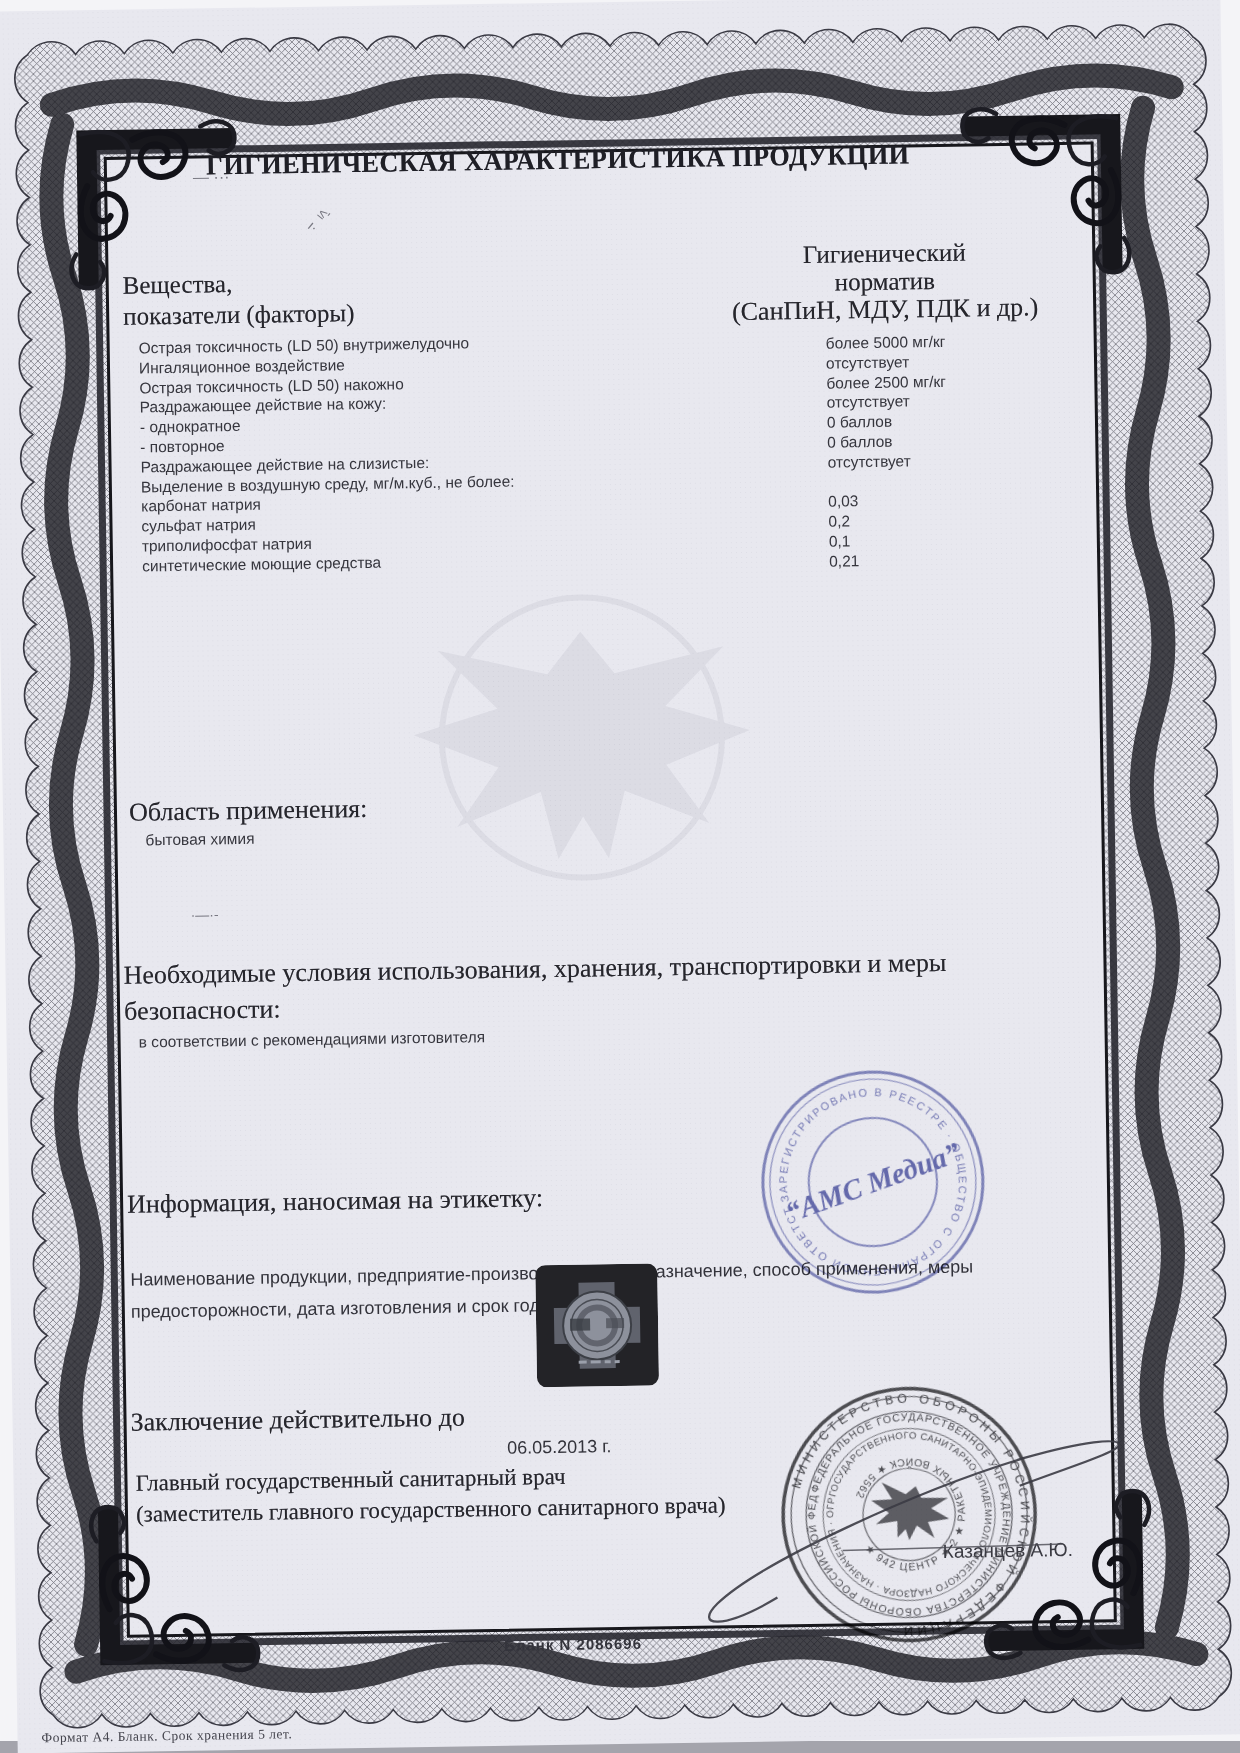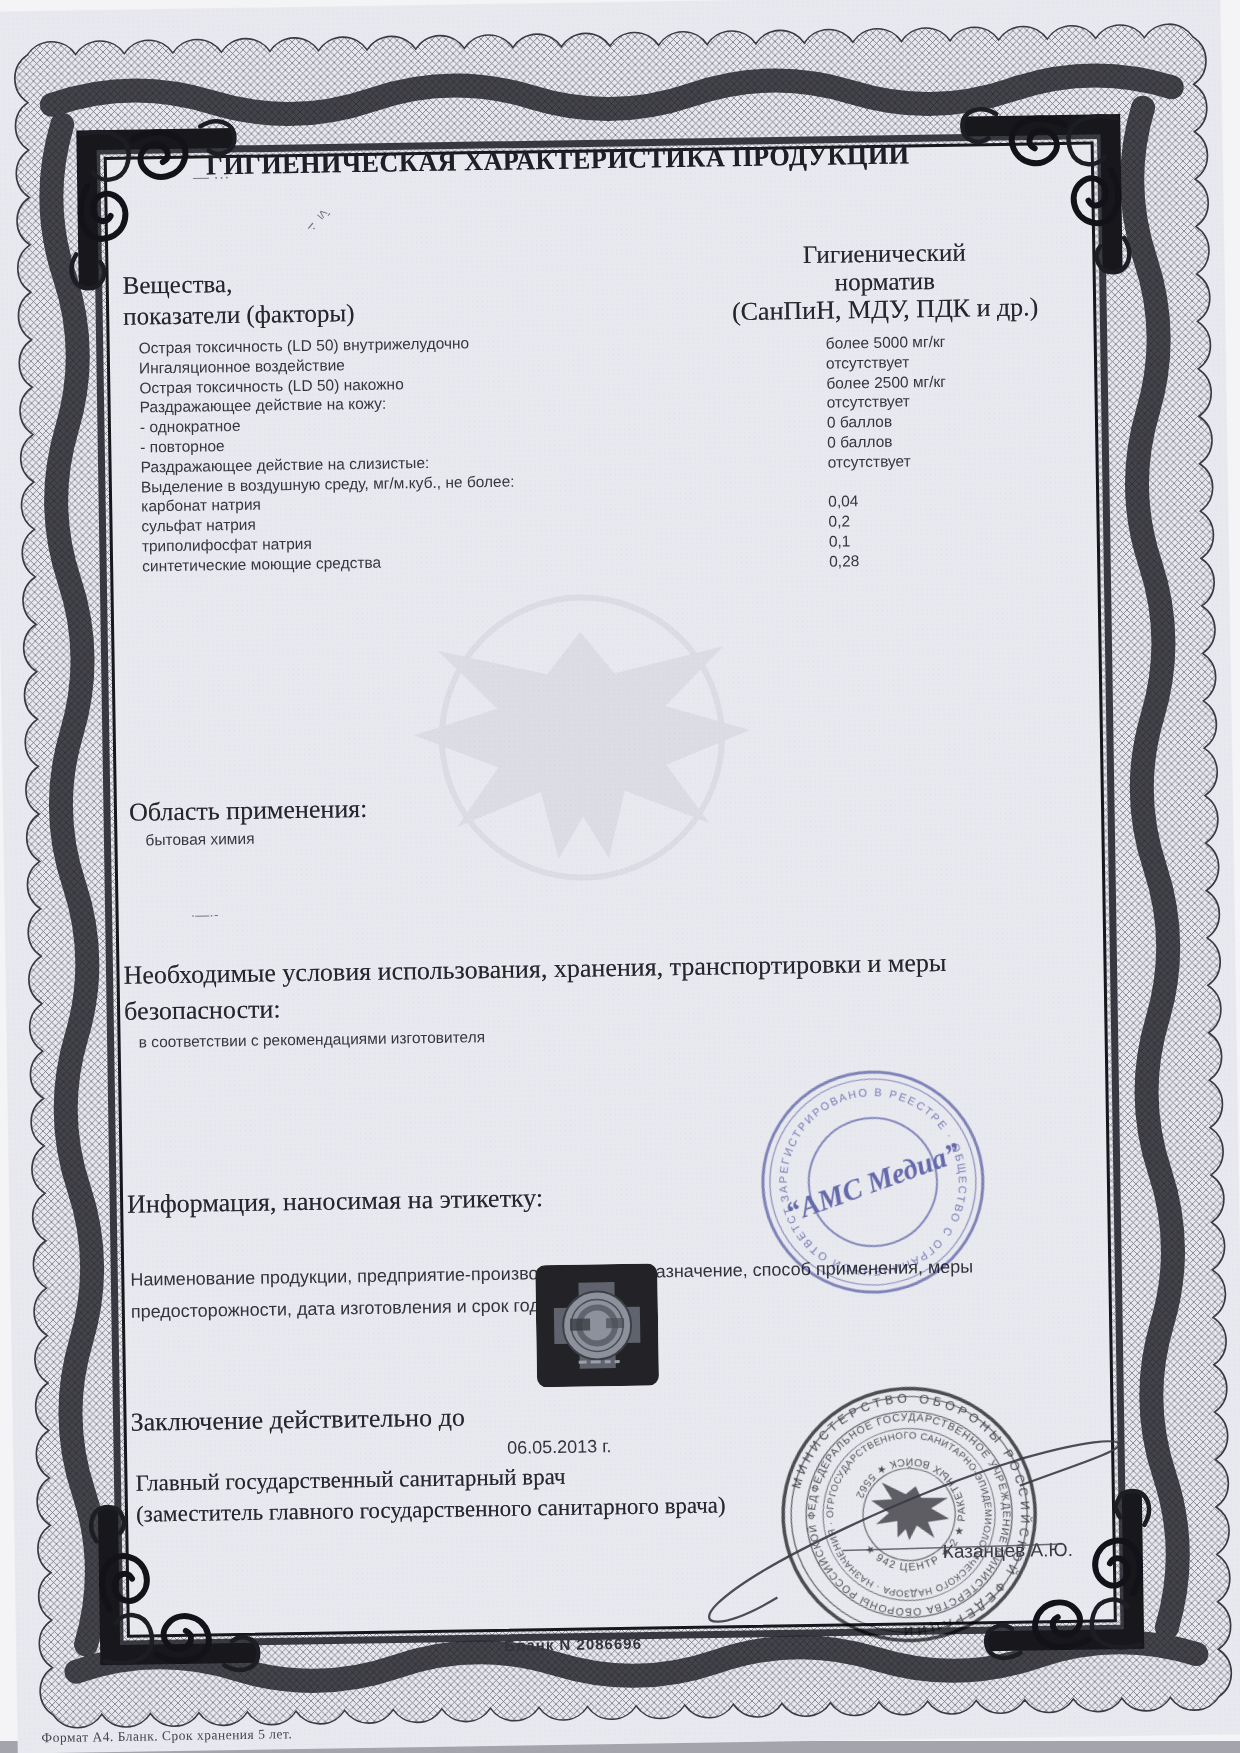--- a/index.html
+++ b/index.html
@@ -136,36 +136,36 @@
         <span class="tv">отсутствует</span>
       </div>
 
       <div class="trow">
         <span class="tl">Выделение в воздушную среду, мг/м.куб., не более:</span>
         <span class="tv"></span>
       </div>
 
       <div class="trow">
         <span class="tl">карбонат натрия</span>
-        <span class="tv">0,04</span>
+        <span class="tv">0,03</span>
       </div>
 
       <div class="trow">
         <span class="tl">сульфат натрия</span>
         <span class="tv">0,2</span>
       </div>
 
       <div class="trow">
         <span class="tl">триполифосфат натрия</span>
         <span class="tv">0,1</span>
       </div>
 
       <div class="trow">
         <span class="tl">синтетические моющие средства</span>
-        <span class="tv">0,28</span>
+        <span class="tv">0,21</span>
       </div>
     </div>
 
     <div class="abs txt h2 ink serif" style="left:126px;top:788px;">Область применения:</div>
     <div class="abs txt small sans" style="left:142px;top:822px;">бытовая химия</div>
 
     <div class="abs txt h2 ink serif" style="left:118px;top:948px;line-height:36px;width:960px;">
       <div>Необходимые условия использования,  хранения,  транспортировки и меры</div>
       <div>безопасности:</div>
     </div>

